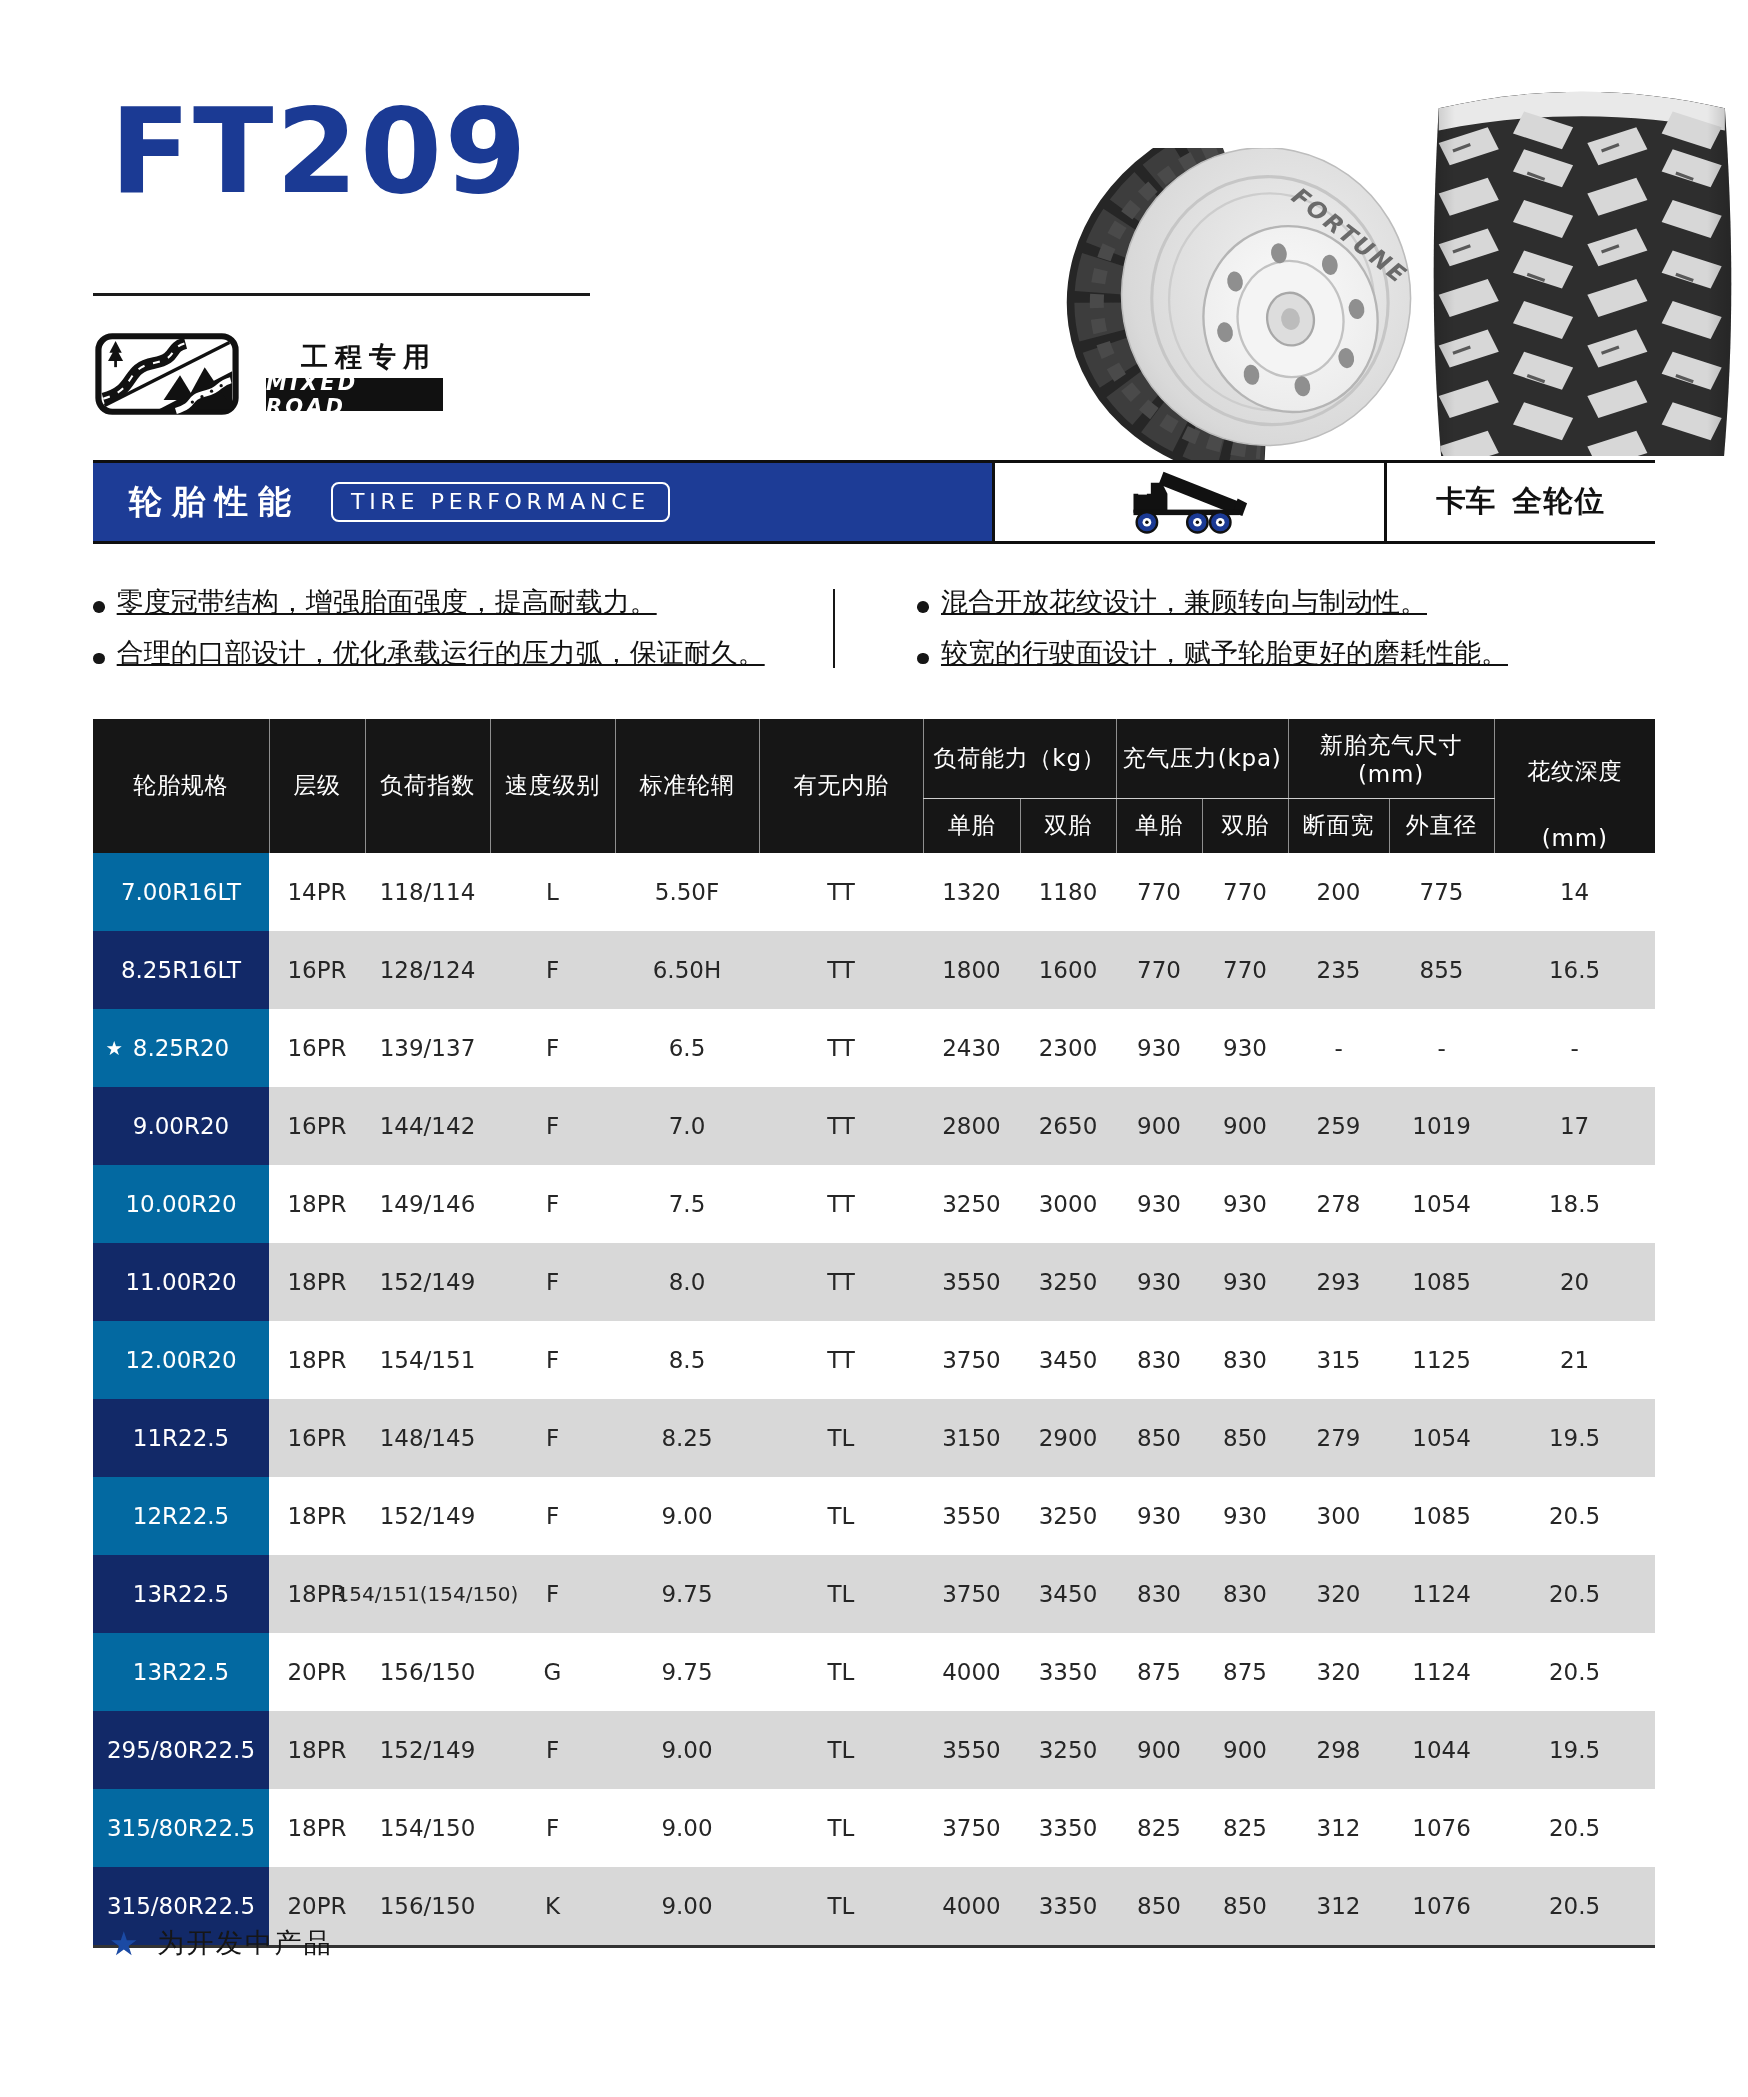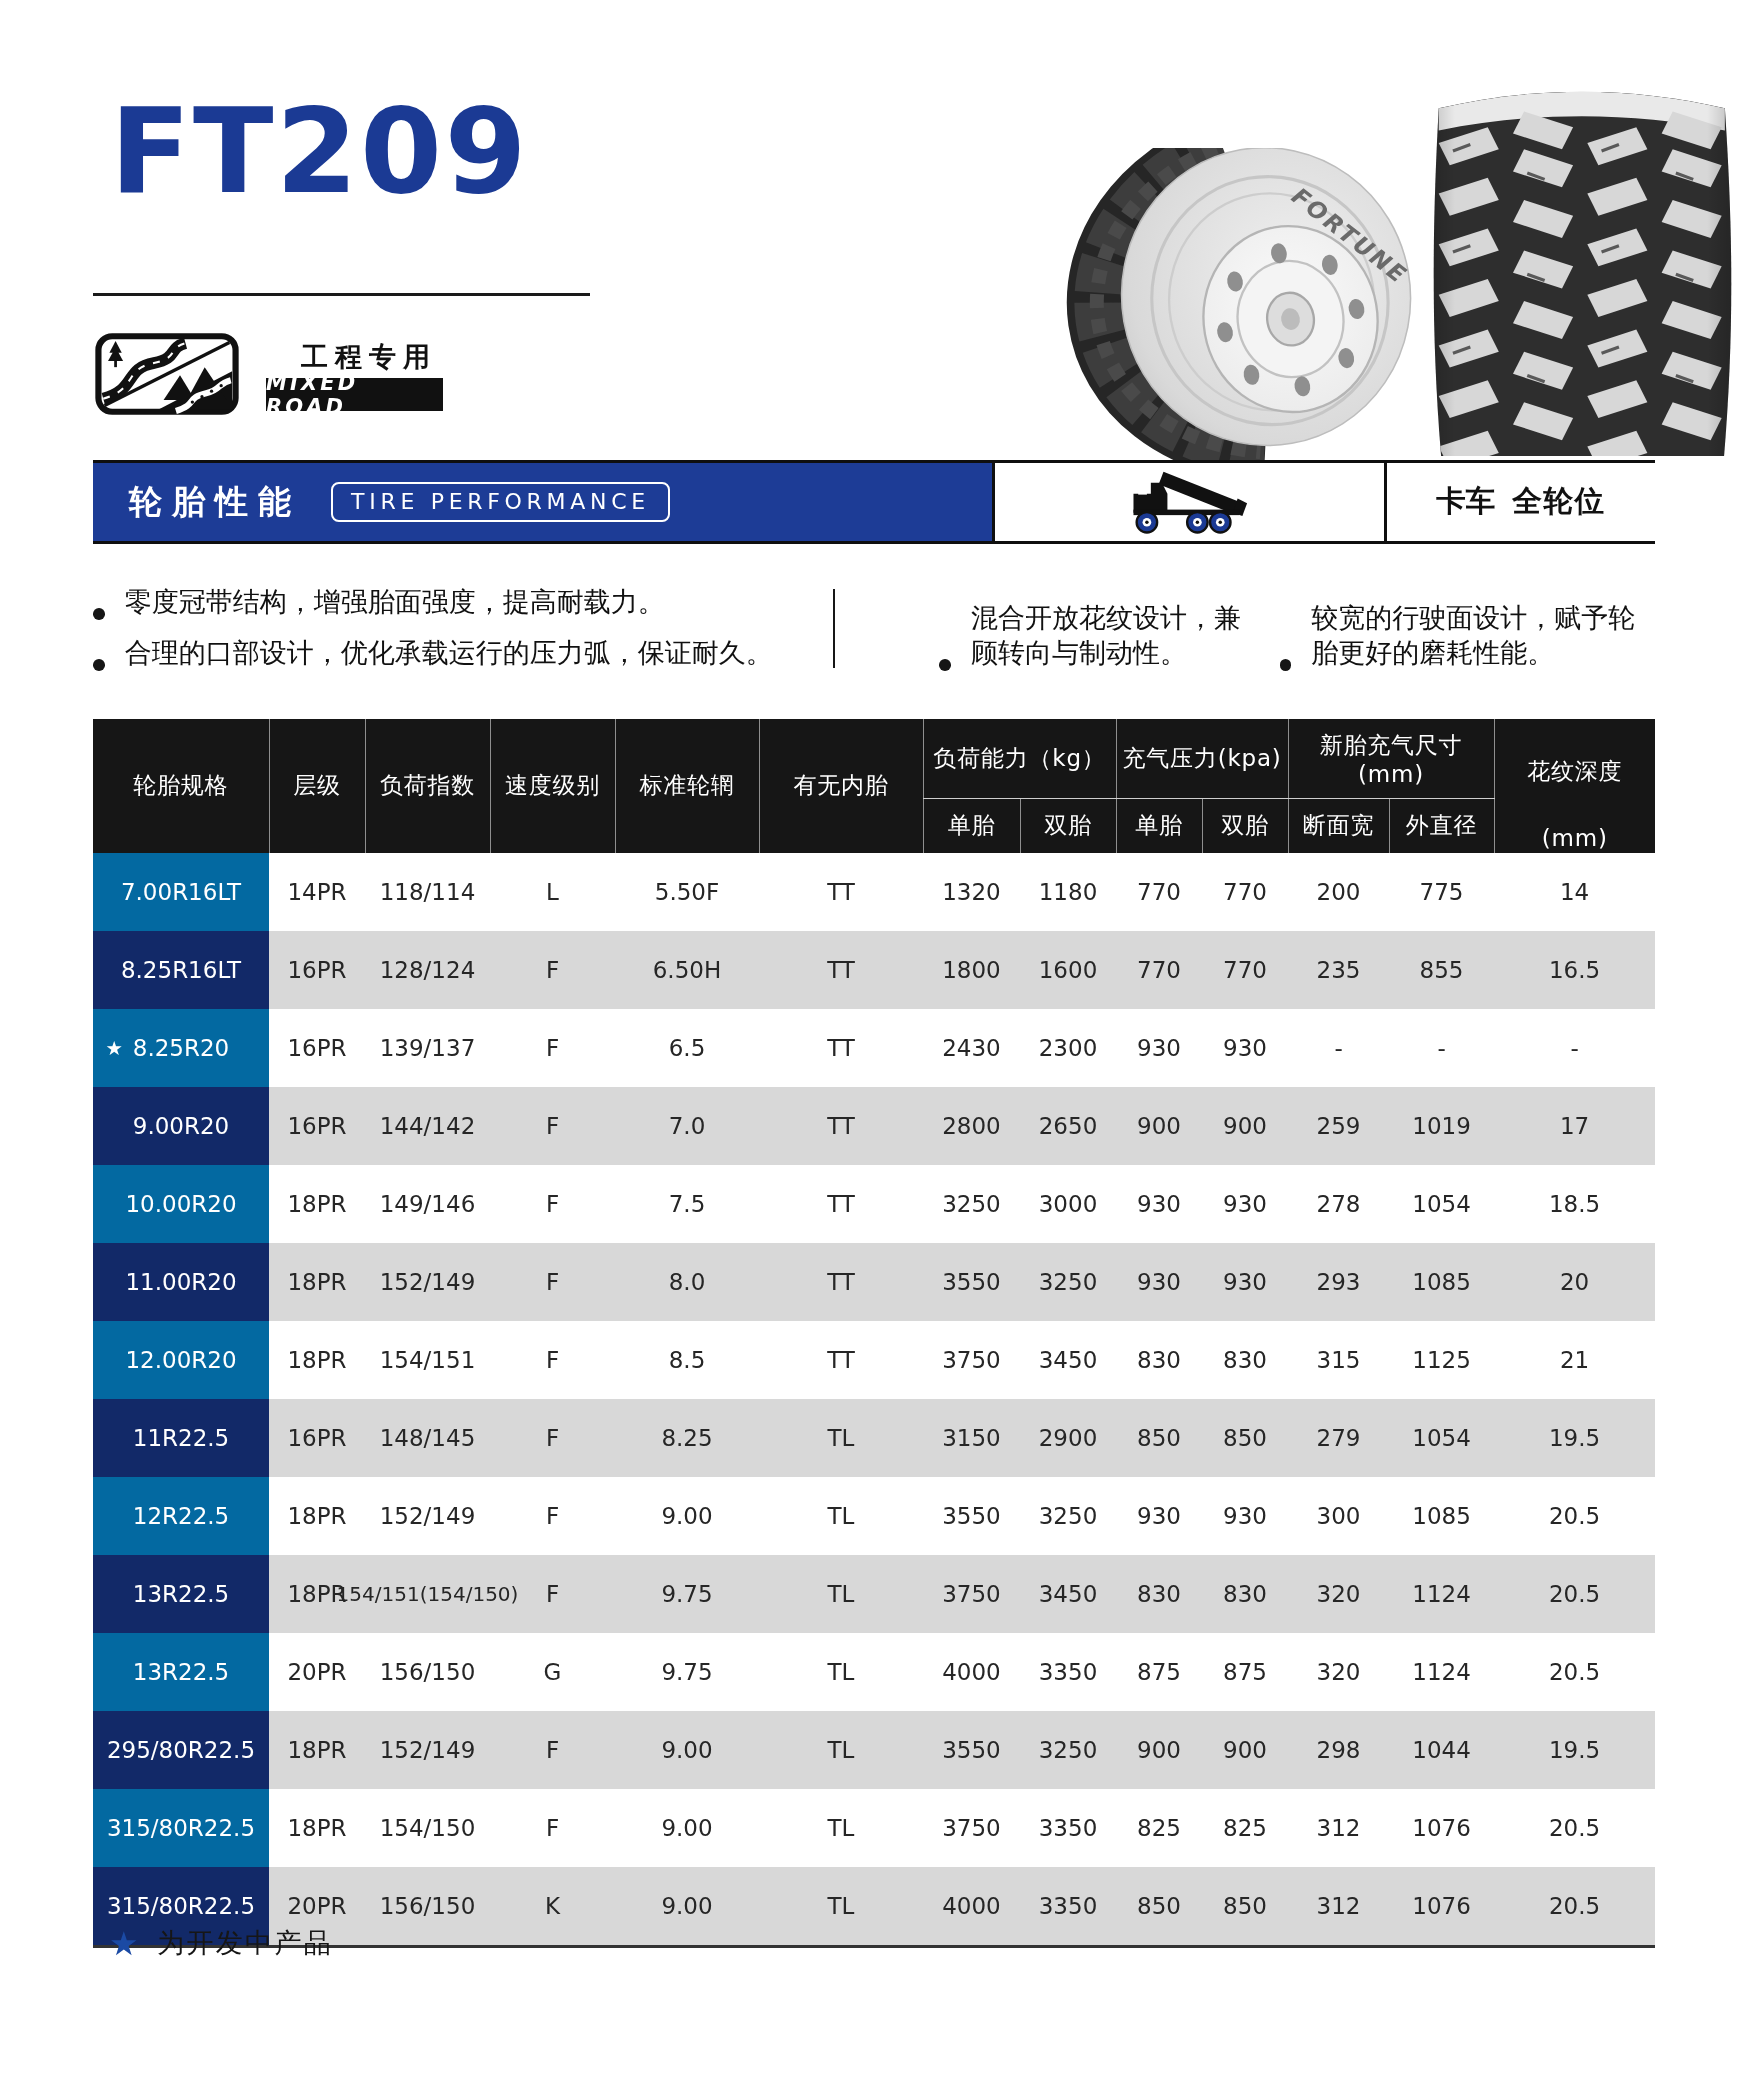--- a/index.html
+++ b/index.html
@@ -32,22 +32,22 @@
     display:flex;align-items:center;justify-content:center;}
   .label-box{width:271px;background:#fff;border-left:3.1px solid #0f0f0f;box-sizing:border-box;
     display:flex;align-items:center;justify-content:center;gap:17px;white-space:nowrap;}
   .label-box .b1{font-size:29.5px;font-weight:800;color:#111;}
   .label-box .b2{font-size:29.5px;font-weight:700;color:#111;letter-spacing:1.6px;}
 
   
   .features{position:absolute;left:93px;top:584px;width:1562px;display:flex;}
   .f-left{width:740px;display:flex;flex-direction:column;gap:15.5px;}
   .f-divider{width:2.3px;background:#161616;margin:4.7px 0 3.1px 0;}
-  .f-right{flex:1;padding-left:104px;display:flex;flex-direction:row;gap:15.5px;}
-  .f-item{display:flex;align-items:flex-end;gap:20px;font-size:27px;color:#111;line-height:1.32;}
+  .f-right{flex:1;padding-left:82px;display:flex;flex-direction:column;gap:15.5px;}
+  .f-item{display:flex;align-items:center;gap:12px;font-size:27px;color:#111;line-height:1.32;text-decoration:underline;}
   .bullet{flex:0 0 auto;width:11.7px;height:11.7px;border-radius:50%;background:#161616;margin-top:11px;}
 
   
   .spec-table{position:absolute;left:93px;top:719px;width:1562px;border-collapse:collapse;table-layout:fixed;
     border-bottom:3.1px solid #333;}
   .spec-table thead{background:#161616;}
   .spec-table th{color:#fff;font-weight:500;font-size:23px;letter-spacing:0.8px;padding:0;}
   .spec-table thead th{border-left:1.6px solid #8f8f8f;}
   .spec-table thead tr:first-child th:first-child{border-left:none;}
   .spec-table thead tr.grp-row th{height:36px;}

